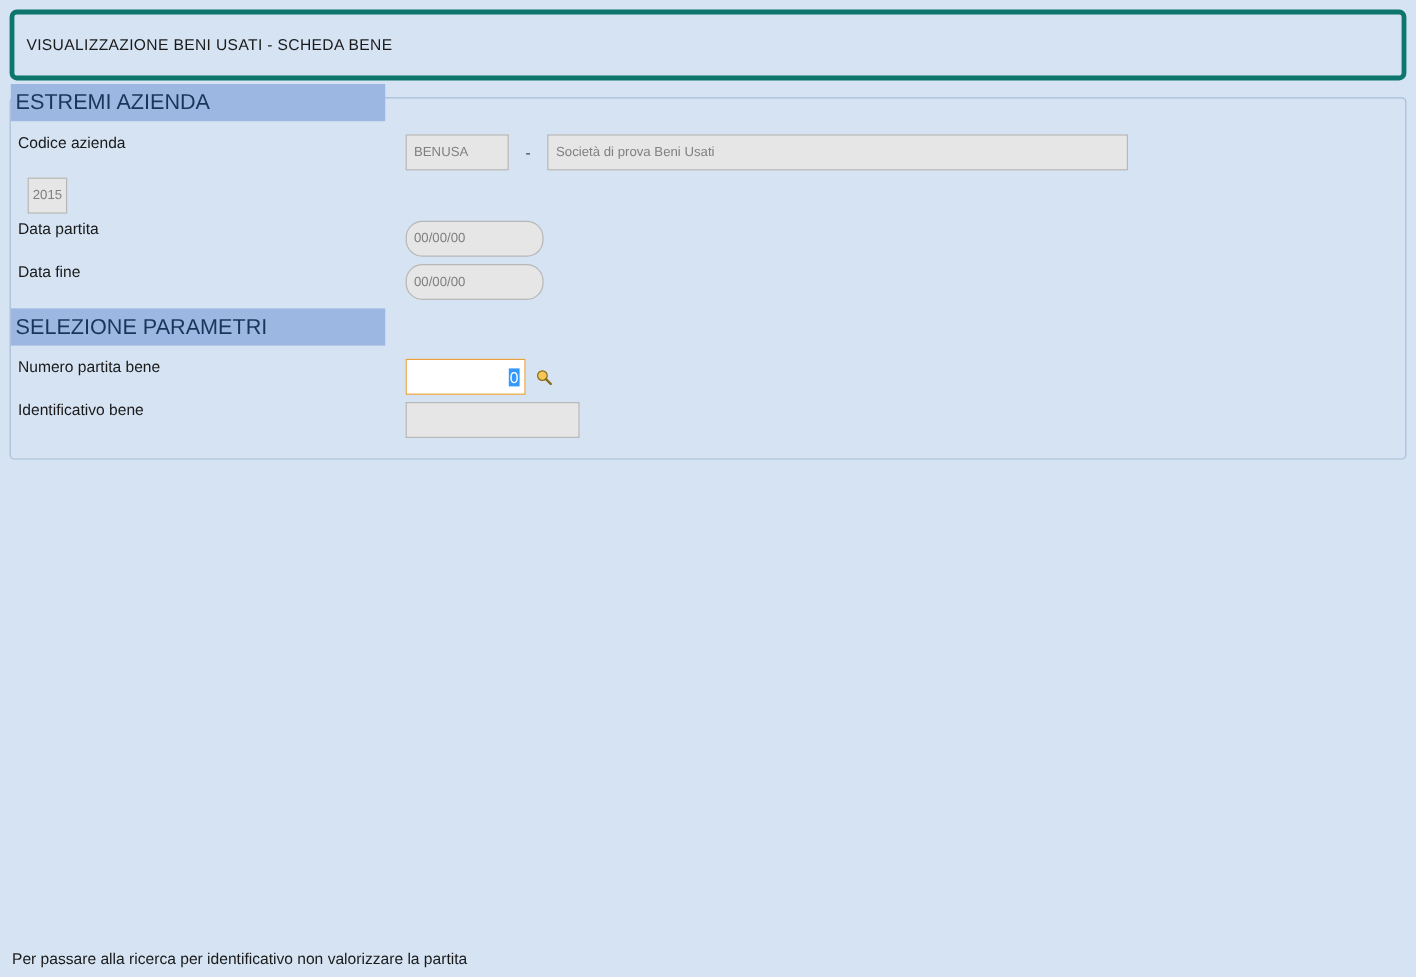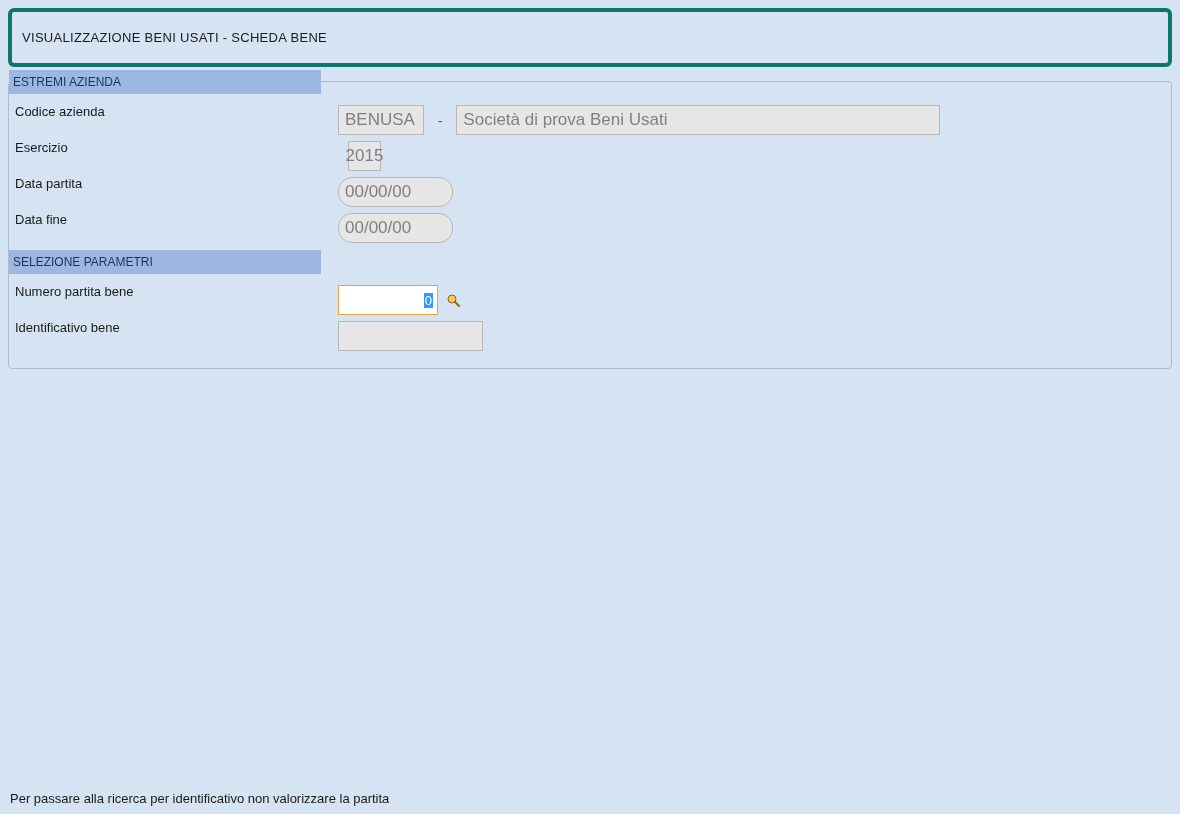--- a/index.html
+++ b/index.html
@@ -37,21 +37,21 @@
       position: relative;
       padding-bottom: 14px;
     }
     .section-heading {
       position: relative;
       top: -12px;
       left: 0;
       display: inline-block;
       background-color: #9bb7e2;
       color: #18365a;
-      font-size: 12px;
+      font-size: 18px;
       padding: 5px 12px 5px 4px;
       width: 312px;
       margin-bottom: -4px;
     }
     .form-row {
       display: flex;
       padding: 2px 4px;
       min-height: 36px;
     }
     .form-label {
@@ -63,21 +63,21 @@
     .field-group {
       display: flex;
       align-items: center;
       gap: 6px;
     }
     .readonly-field {
       border: 1px solid #b7b7b7;
       background-color: #e6e6e6;
       color: #808080;
       padding: 5px 6px;
-      font-size: 17px;
+      font-size: 11px;
       height: 30px;
       display: flex;
       align-items: center;
       font-family: inherit;
     }
     .field-code {
       width: 86px;
     }
     .field-desc {
       width: 484px;
@@ -150,21 +150,20 @@
   <div class="form-row">
     <div class="form-label">Codice azienda</div>
     <div class="field-group">
       <div class="readonly-field field-code">BENUSA</div>
       <span class="separator">-</span>
       <div class="readonly-field field-desc">Società di prova Beni Usati</div>
     </div>
   </div>
 
   <div class="form-row">
-    <div class="form-label">Esercizio</div>
     <div class="field-group">
       <div class="readonly-field field-year" style="margin-left:10px;">2015</div>
     </div>
   </div>
 
   <div class="form-row">
     <div class="form-label">Data partita</div>
     <div class="field-group">
       <div class="readonly-field field-date">00/00/00</div>
     </div>

